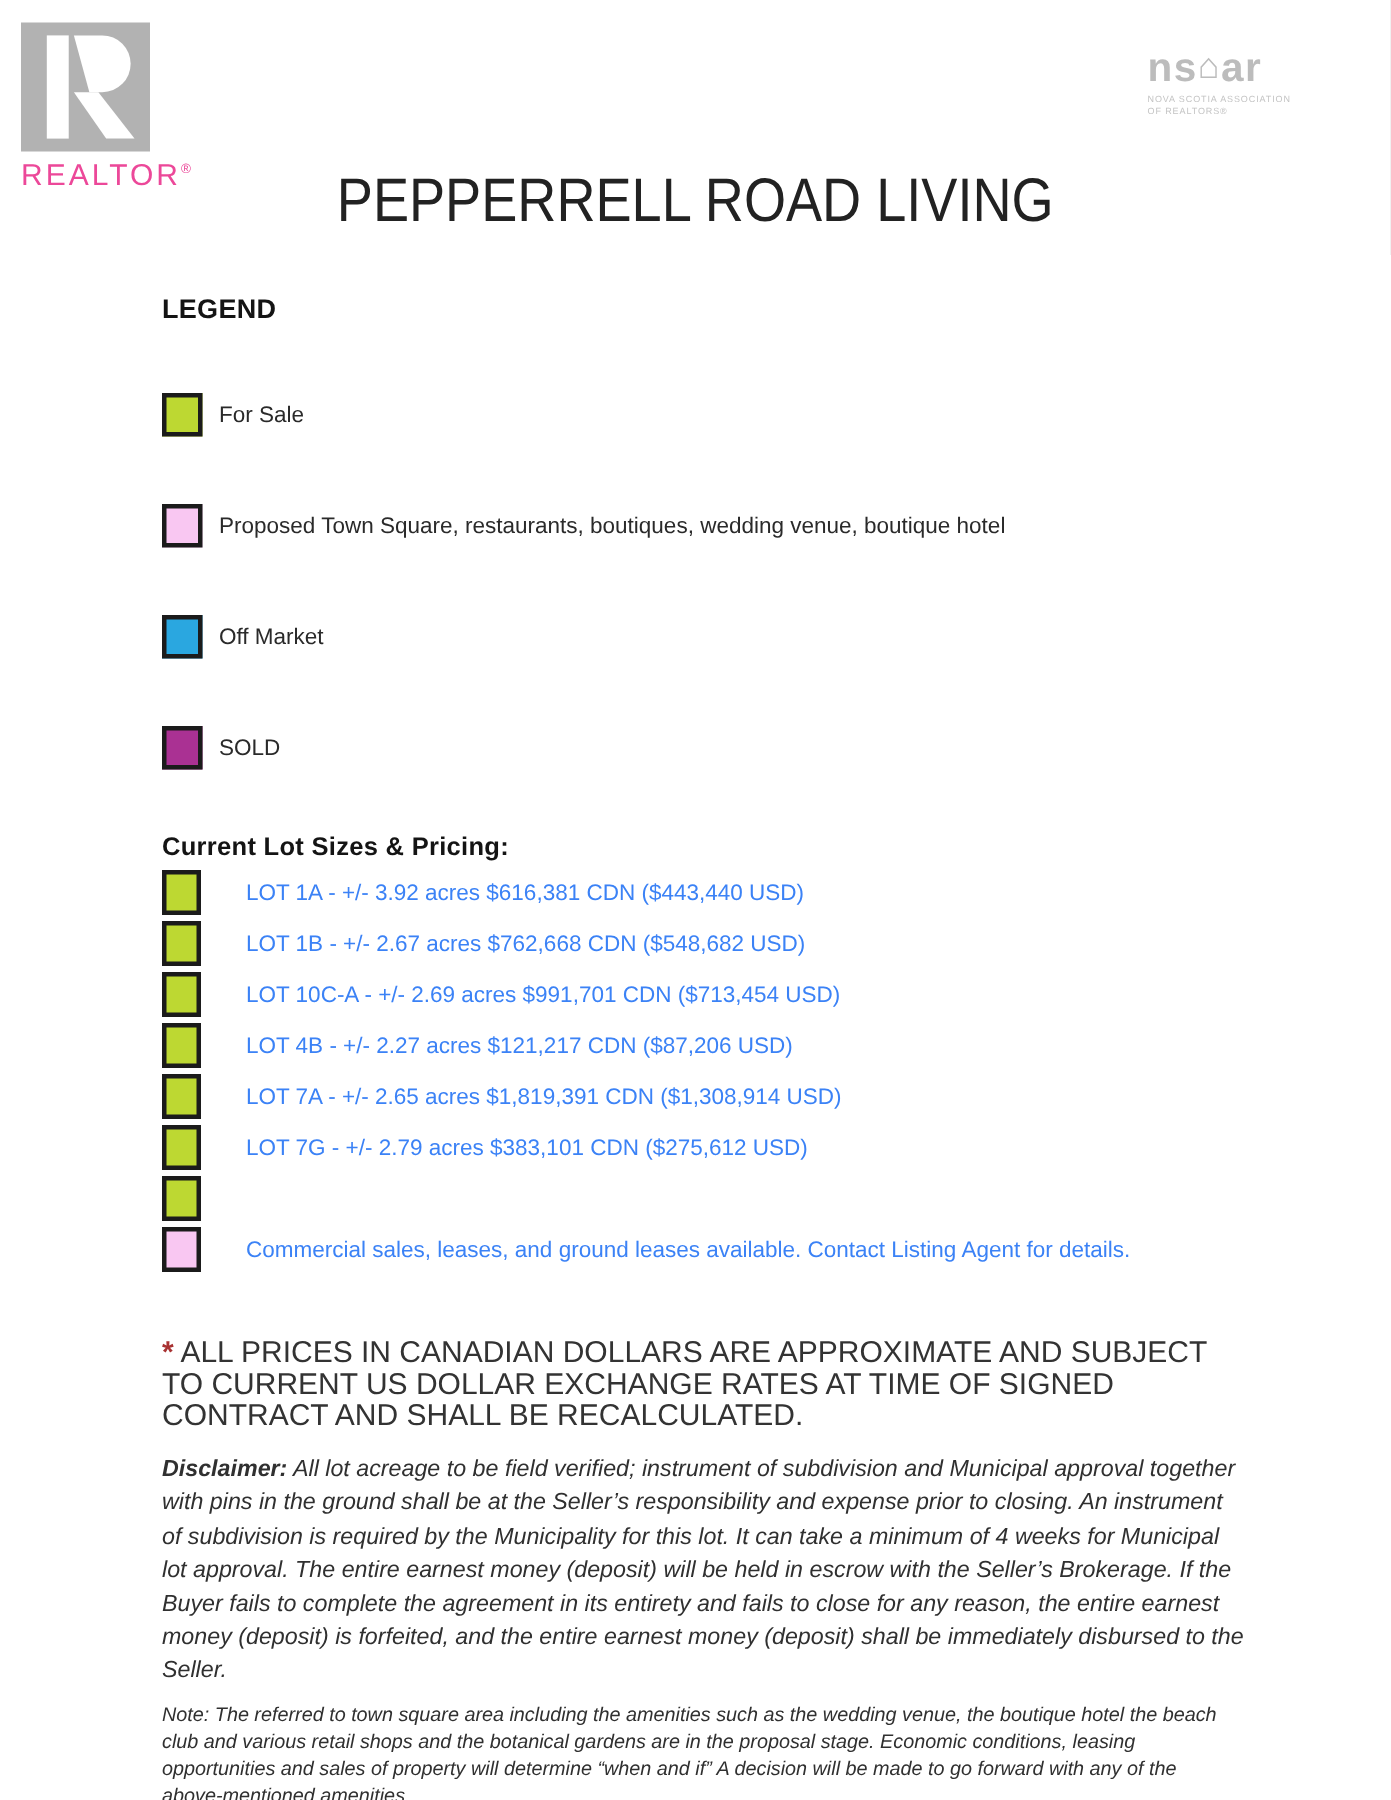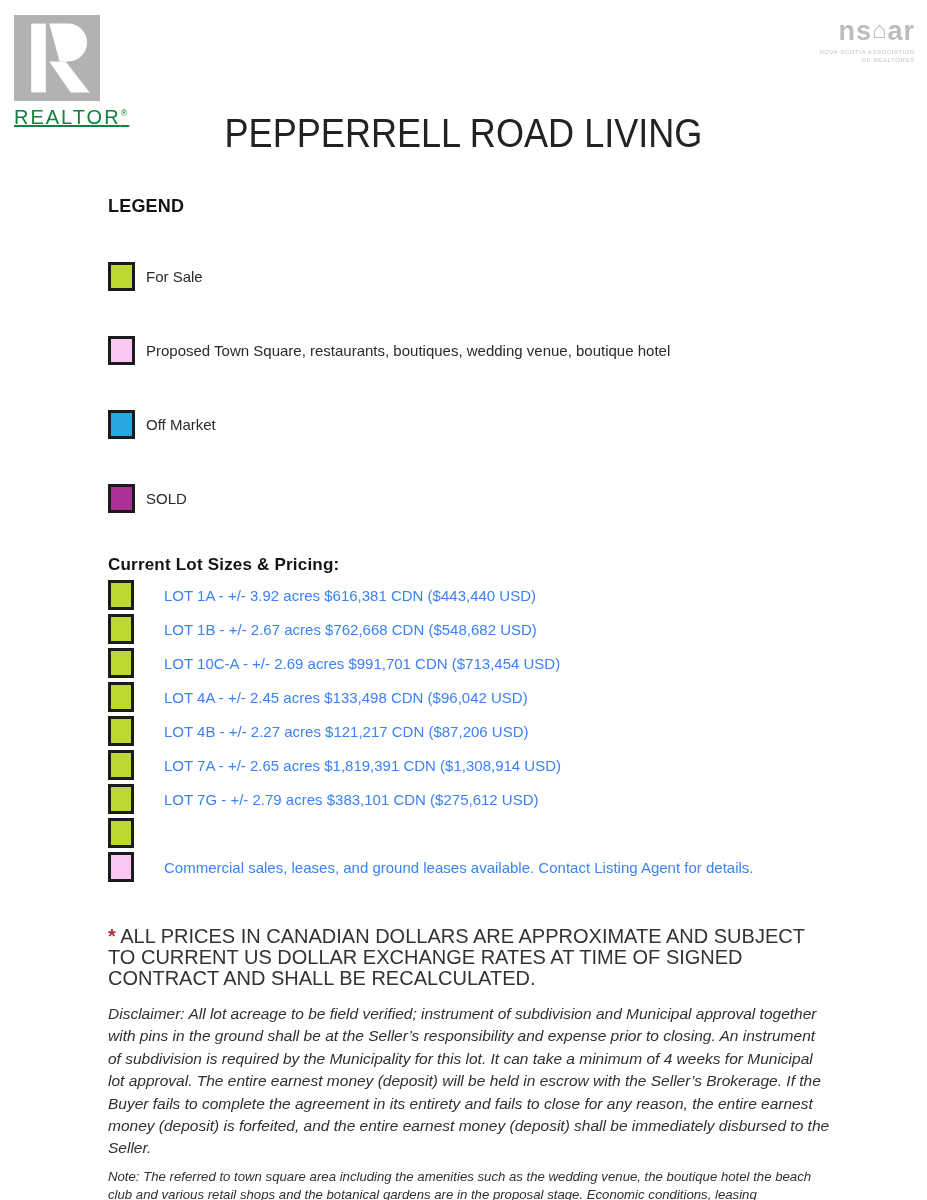--- a/index.html
+++ b/index.html
@@ -14,29 +14,28 @@
     margin: 0 auto;
     overflow: hidden;
   }
 
   
   .realtor-logo { position: absolute; left: 14px; top: 14px; width: 92px; }
   .realtor-block { width: 86px; height: 88px; display: block; }
   .realtor-word {
     margin-top: 4px;
     font-size: 20px;
-    color: #15803d;
+    color: #ec4899;
     letter-spacing: 2px;
     font-weight: 400;
     white-space: nowrap;
-    text-decoration: underline;
   }
   .realtor-word sup { font-size: 9px; }
 
-  .nsar-logo { position: absolute; right: 12px; top: 16px; width: 150px; text-align: right; }
+  .nsar-logo { position: absolute; right: 12px; top: 30px; width: 150px; text-align: left; }
   .nsar-name {
     font-size: 27px;
     color: #bcbcbc;
     font-weight: 700;
     letter-spacing: 1px;
     line-height: 30px;
   }
   .nsar-house { font-size: 24px; font-weight: 400; position: relative; top: -2px; }
   .nsar-tagline {
     margin-top: 1px;
@@ -117,21 +116,21 @@
   .price-note .asterisk { font-weight: 700; }
 
   .disclaimer {
     margin-top: 14px;
     font-size: 15.5px;
     line-height: 22.4px;
     color: #303030;
     font-style: italic;
     width: 724px;
   }
-  .disclaimer .disclaimer-label { font-weight: 400; }
+  .disclaimer .disclaimer-label { font-weight: 700; }
 
   .note {
     margin-top: 8px;
     font-size: 13.2px;
     line-height: 18px;
     color: #303030;
     font-style: italic;
     width: 706px;
   }
 </style>
@@ -192,24 +191,20 @@
     <div class="lot-row">
       <span class="lot-swatch" style="background-color: rgb(189, 216, 50);"></span>
       <span class="lot-text">LOT 1B - +/- 2.67 acres $762,668 CDN ($548,682 USD)</span>
     </div>
     <div class="lot-row">
       <span class="lot-swatch" style="background-color: rgb(189, 216, 50);"></span>
       <span class="lot-text">LOT 10C-A - +/- 2.69 acres $991,701 CDN ($713,454 USD)</span>
     </div>
     <div class="lot-row">
       <span class="lot-swatch" style="background-color: rgb(189, 216, 50);"></span>
-      <span class="lot-text">LOT 4A - +/- 2.45 acres $133,498 CDN ($96,042 USD)</span>
-    </div>
-    <div class="lot-row">
-      <span class="lot-swatch" style="background-color: rgb(189, 216, 50);"></span>
       <span class="lot-text">LOT 4B - +/- 2.27 acres $121,217 CDN ($87,206 USD)</span>
     </div>
     <div class="lot-row">
       <span class="lot-swatch" style="background-color: rgb(189, 216, 50);"></span>
       <span class="lot-text">LOT 7A - +/- 2.65 acres $1,819,391 CDN ($1,308,914 USD)</span>
     </div>
     <div class="lot-row">
       <span class="lot-swatch" style="background-color: rgb(189, 216, 50);"></span>
       <span class="lot-text">LOT 7G - +/- 2.79 acres $383,101 CDN ($275,612 USD)</span>
     </div>

